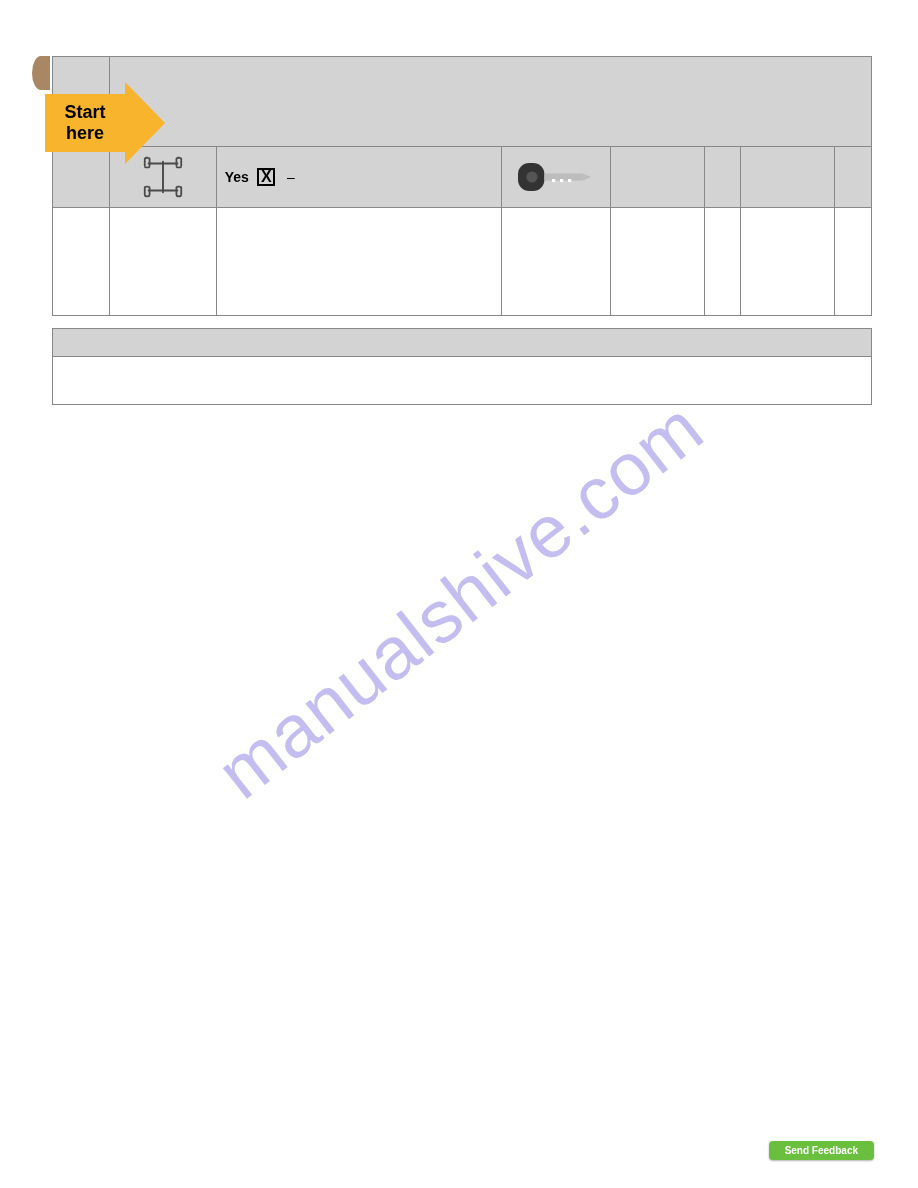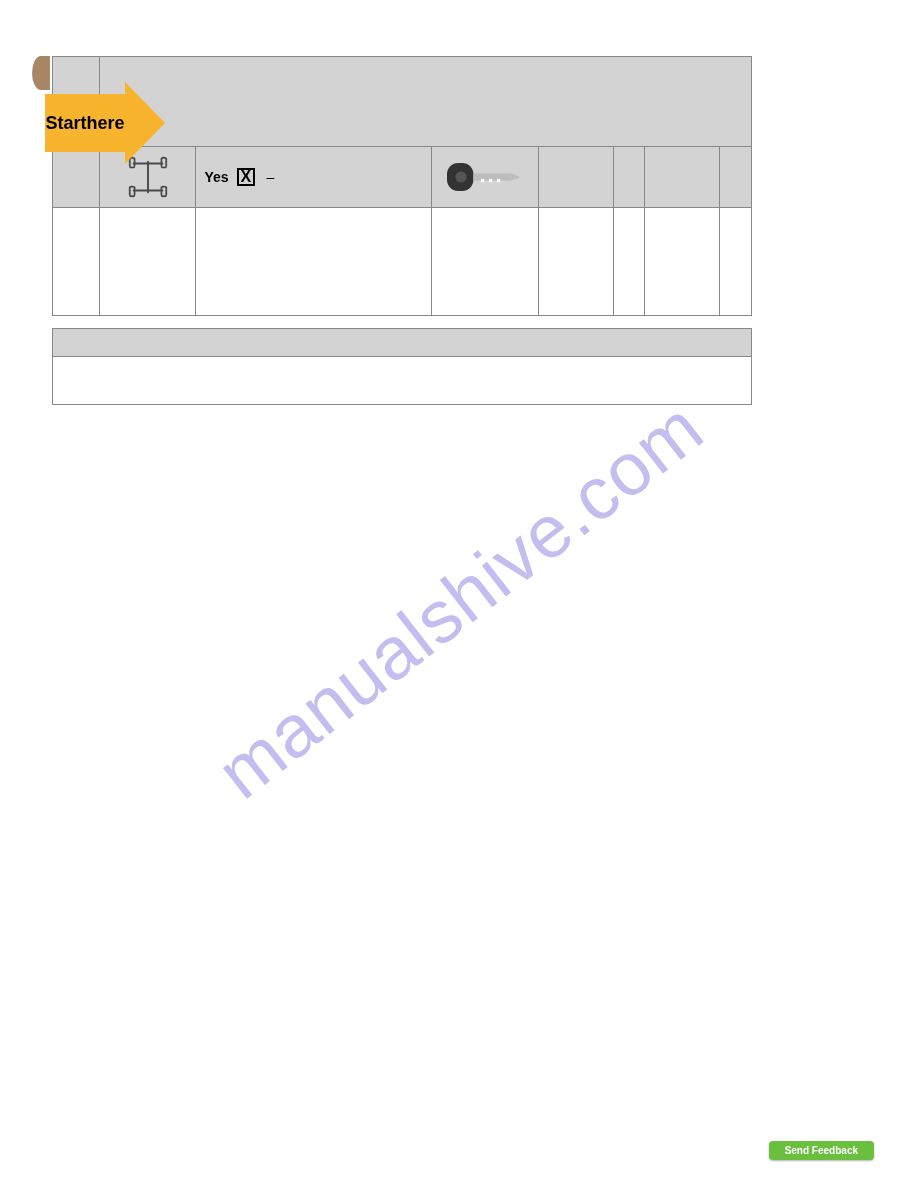--- a/index.html
+++ b/index.html
@@ -1,23 +1,23 @@
 <!DOCTYPE html>
 <html><head>
 <meta charset="utf-8">
 <style>
 * { box-sizing: border-box; margin: 0; padding: 0; }
 body { width: 918px; height: 1188px; background: #fff; font-family: Arial, Helvetica, sans-serif; position: relative; }
 
-.page-wrap { position: absolute; left: 52px; top: 56px; width: 700px; }
+.page-wrap { position: absolute; left: 52px; top: 56px; width: 820px; }
 
 
 .bookmark-tab { position: absolute; left: 32px; top: 56px; width: 18px; height: 34px; background: #a98764; border-radius: 9px 0 0 9px / 17px 0 0 17px; z-index: 2; }
 .arrow-wrap { position: absolute; left: 45px; top: 82px; width: 120px; height: 82px; z-index: 3; }
-.arrow-body { position: absolute; left: 0; top: 12px; width: 80px; height: 58px; background: #f7b42c; display: flex; flex-direction: row; align-items: center; justify-content: center; font-family: Arial, sans-serif; font-weight: bold; font-size: 18px; color: #000; }
+.arrow-body { position: absolute; left: 0; top: 12px; width: 80px; height: 58px; background: #f7b42c; display: flex; flex-direction: column; align-items: center; justify-content: center; font-family: Arial, sans-serif; font-weight: bold; font-size: 18px; color: #000; }
 .arrow-head { position: absolute; left: 80px; top: 0; width: 0; height: 0; border-top: 41px solid transparent; border-bottom: 41px solid transparent; border-left: 40px solid #f7b42c; }
 
 
 .tbl { width: 100%; border-collapse: collapse; border: 1px solid #888; }
 .tbl td, .tbl th { border: 1px solid #888; padding: 6px 8px; font-size: 13px; vertical-align: middle; }
 .hdr-row td { background: #d3d3d3; height: 90px; }
 .sub-row td { background: #d3d3d3; height: 58px; }
 .body-row td { background: #fff; height: 108px; }
 
 .col-make { width: 60px; }

